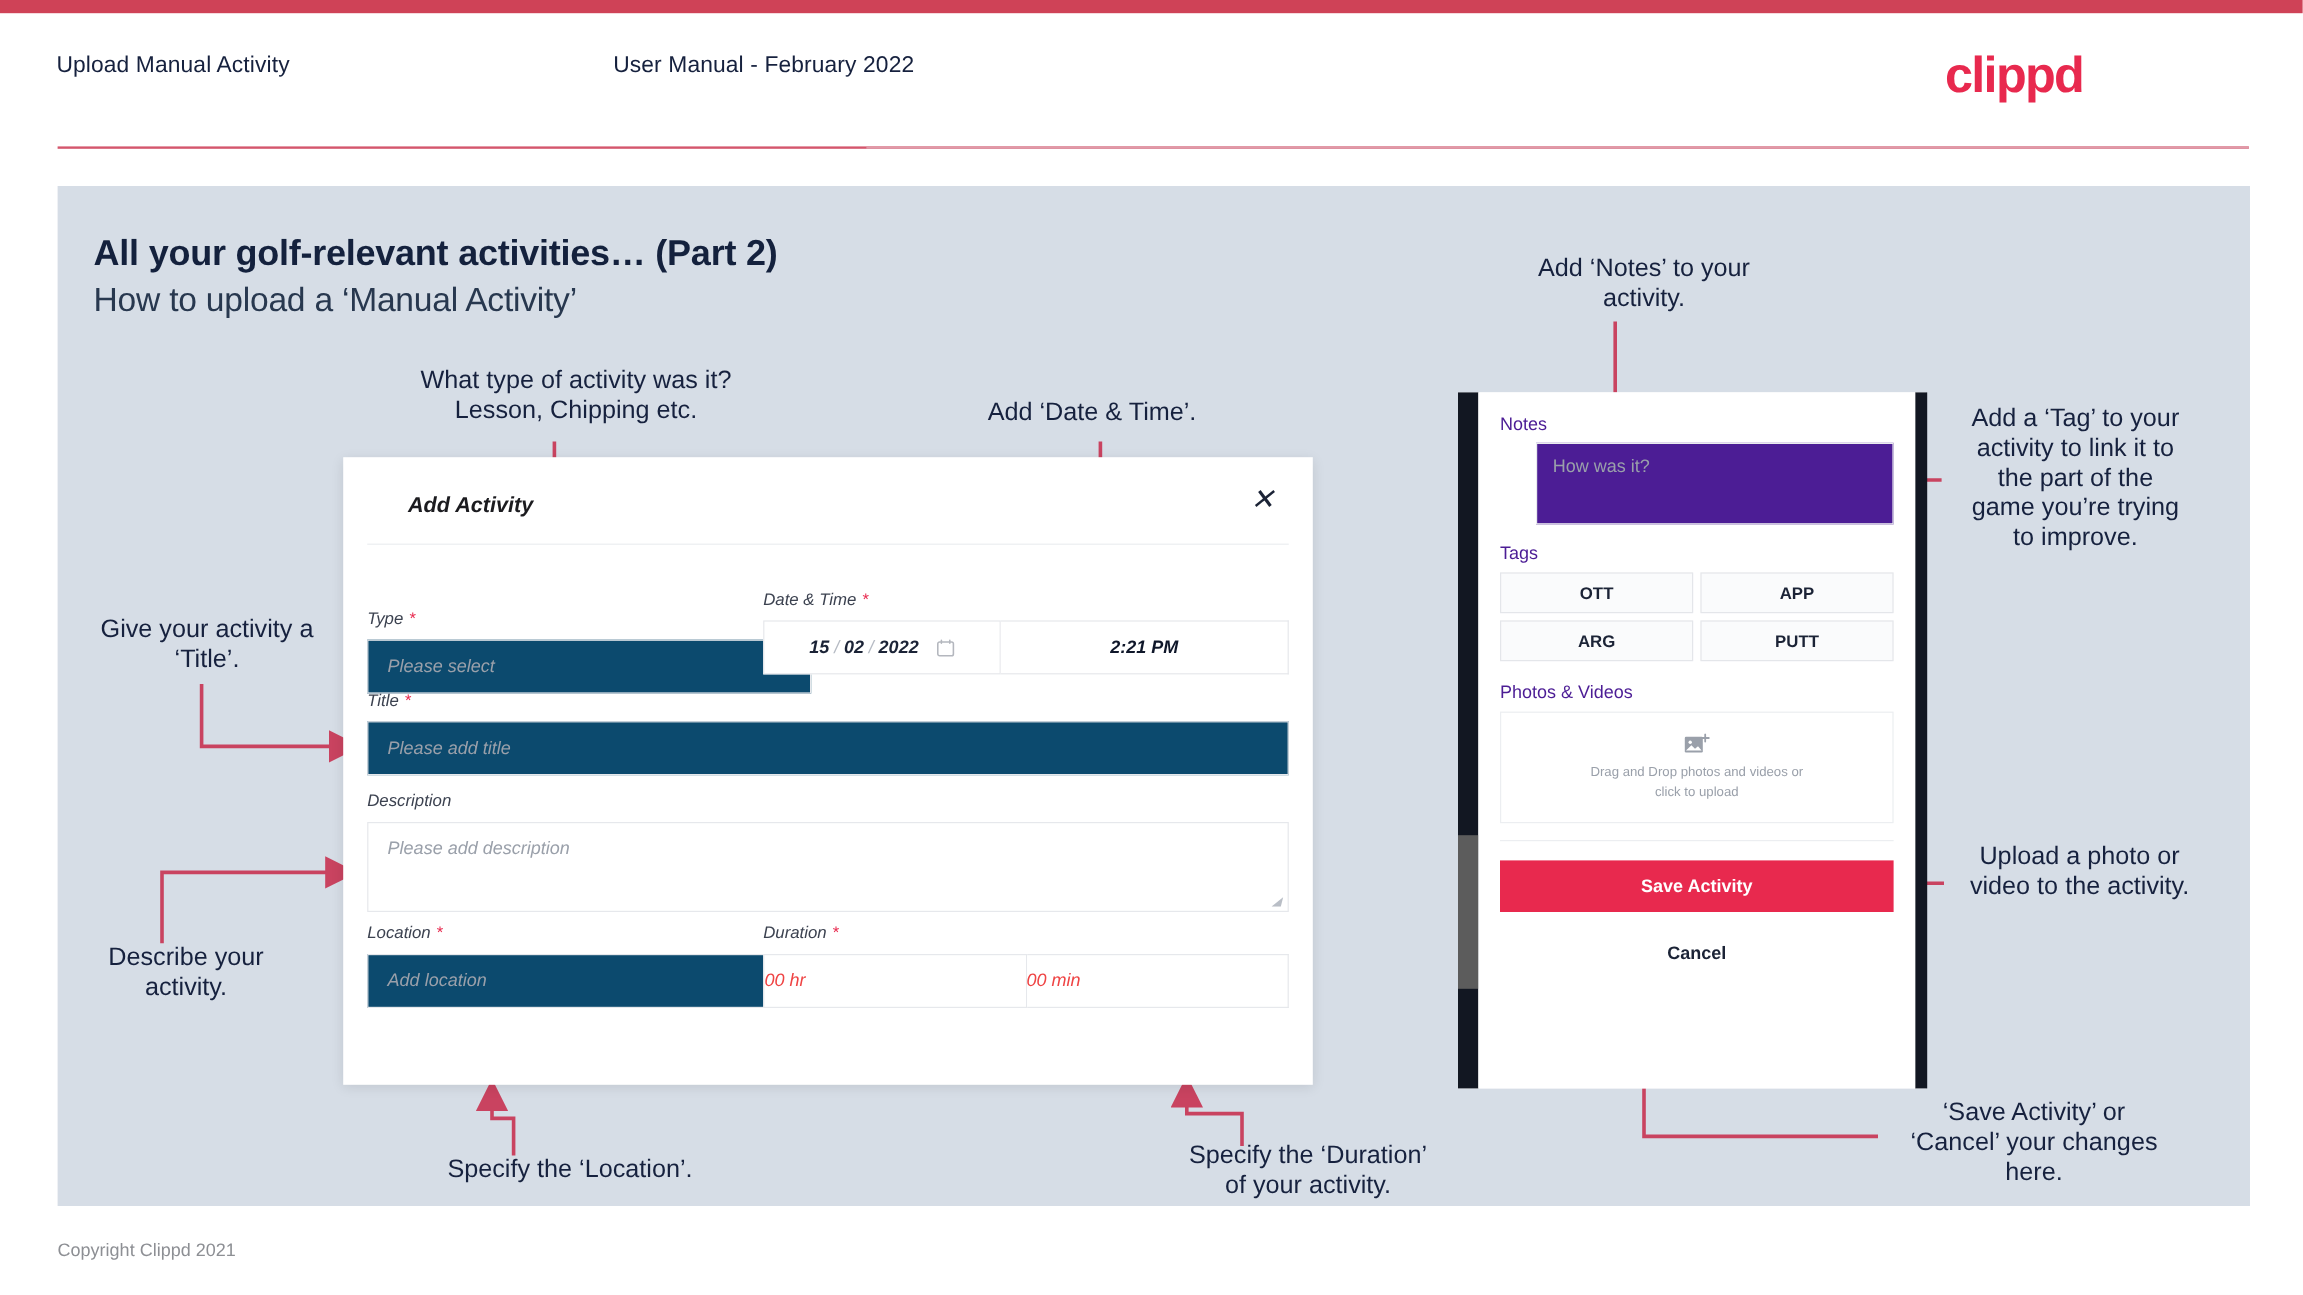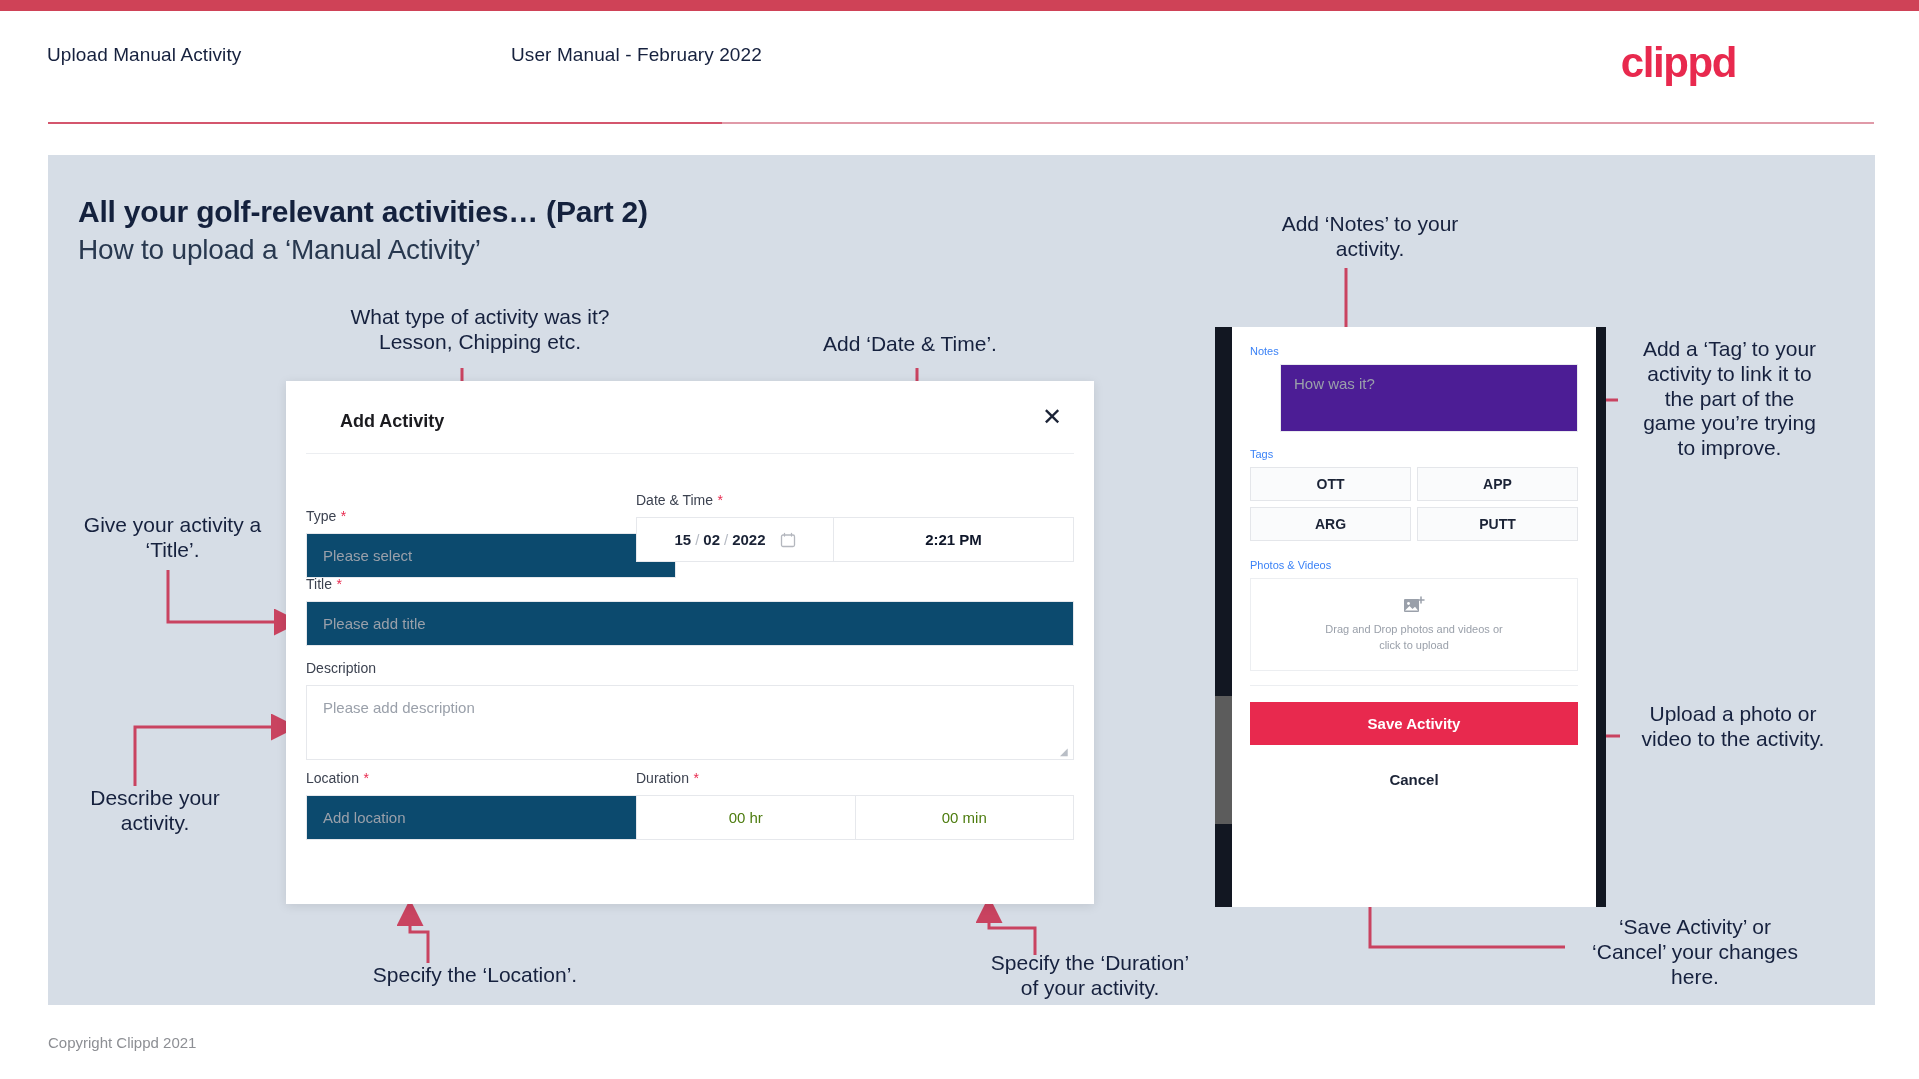--- a/index.html
+++ b/index.html
@@ -63,20 +63,21 @@
   }
 
   
   .arrow-svg { position: absolute; left:0; top:0; width:1919px; height:1079px; pointer-events:none; }
 
   
   .dialog {
     position: absolute; left: 286px; top: 381px; width: 808px; height: 523px;
     background: #ffffff;
     box-shadow: 0 2px 10px rgba(0,0,0,.10);
+    font-style: italic;
   }
   .dialog-title {
     position: absolute; left: 54px; top: 30px;
     font-size: 18px; font-weight: 700; color: #1b1b1f;
   }
   .dialog-close {
     position: absolute; right: 32px; top: 24px;
     font-size: 24px; color: #1b2336; line-height: 1; cursor: pointer;
   }
   .dialog-divider {
@@ -123,22 +124,22 @@
     border: 1px solid #e6e8ec; height: 75px; background: #fff;
     padding: 13px 16px; font-size: 15px; color: #9aa0aa; position: relative;
   }
   .ta-grip {
     position: absolute; right: 3px; bottom: 2px; width: 10px; height: 10px;
     color: #b9bec6; font-size: 10px; line-height: 10px;
   }
   .dur-row { display: flex; }
   .dur-cell {
     flex: 1; border: 1px solid #e6e8ec; height: 45px;
-    display: flex; align-items: center; justify-content: center;
-    font-size: 15px; color: #4d7c0f; background: #fff;
+    display: flex; align-items: center; 
+    font-size: 15px; color: #ef4444; background: #fff;
   }
   .dur-cell.right { border-left: none; }
 
   
   .phone {
     position: absolute; left: 1215px; top: 327px; width: 390px; height: 580px;
     background: #ffffff;
   }
   .phone-edge-l {
     position: absolute; left: 1215px; top: 327px; width: 17px; height: 580px;
@@ -149,21 +150,21 @@
     background: #5c5c5c;
   }
   .phone-edge-r {
     position: absolute; left: 1596px; top: 327px; width: 10px; height: 580px;
     background: #121722;
   }
   .phone-body {
     position: absolute; left: 1232px; top: 327px; width: 364px; height: 580px;
     background: #ffffff; padding: 18px 18px 0 18px;
   }
-  .m-label { font-size: 11px; color: #3b82f6; margin-bottom: 7px; }
+  .m-label { font-size: 15px; color: #4c1d95; margin-bottom: 7px; }
   .m-notes {
     border: 1px solid #e9ebee; height: 68px; padding: 10px 13px;
     font-size: 15px; color: #9aa0aa; background: #4c1d95; margin-left: 30px;
   }
   .m-tags-grid {
     display: grid; grid-template-columns: 1fr 1fr; gap: 6px;
   }
   .m-tag {
     border: 1px solid #e4e6ea; background: #fafbfc; height: 34px;
     display: flex; align-items: center; justify-content: center;

